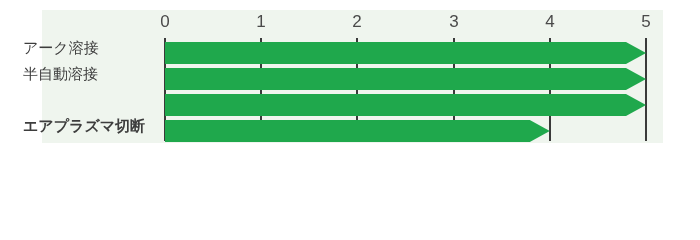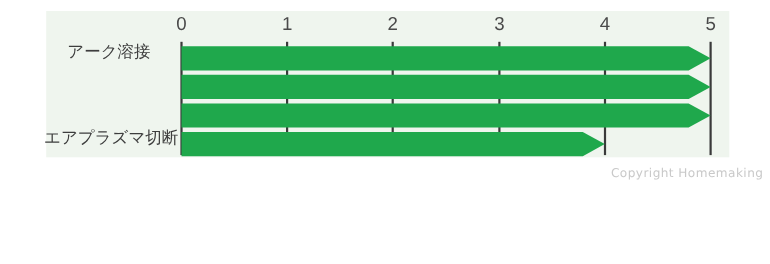--- a/index.html
+++ b/index.html
@@ -36,23 +36,23 @@
   
   .cat-labels {
     position: absolute;
     left: 42px;
     top: 38px;
     width: 120px;
     height: 105px;
   }
   .cat-label {
     position: absolute;
-    right: 4px;
+    right: 21px;
     width: 118px;
-    text-align: center;
+    text-align: left;
     font-size: 15px;
     color: #3d3d3d;
     letter-spacing: 0px;
     white-space: nowrap;
     line-height: 20px;
   }
 
   
   .tick-label {
     position: absolute;
@@ -98,21 +98,22 @@
 </style>
 </head>
 <body>
 
 <div id="chart-root">
 
   <div class="plot-panel"></div>
 
   <div class="cat-labels">
     <div class="cat-label" style="top:0px;">アーク溶接</div>
-    <div class="cat-label" style="top:78px;">エアプラズマ切断</div>
+    <div class="cat-label" style="top:26px;">半自動溶接</div>
+    <div class="cat-label" style="top:78px;font-weight:bold;">エアプラズマ切断</div>
   </div>
 
   <div>
     <div class="tick-label" style="left:165px;">0</div>
     <div class="tick-label" style="left:261px;">1</div>
     <div class="tick-label" style="left:357px;">2</div>
     <div class="tick-label" style="left:454px;">3</div>
     <div class="tick-label" style="left:550px;">4</div>
     <div class="tick-label" style="left:646px;">5</div>
 
@@ -134,14 +135,13 @@
       </g>
       <g>
         <polygon points="165,94 626,94 646,105 626,116 165,116" fill="#1fa84c"></polygon>
       </g>
       <g>
         <polygon points="165,120 529.8,120 549.8,131 529.8,142 165,142" fill="#1fa84c"></polygon>
       </g>
     </svg>
   </div>
 
-  <div class="copyright">Copyright Homemaking</div>
 </div>
 
 </body></html>

